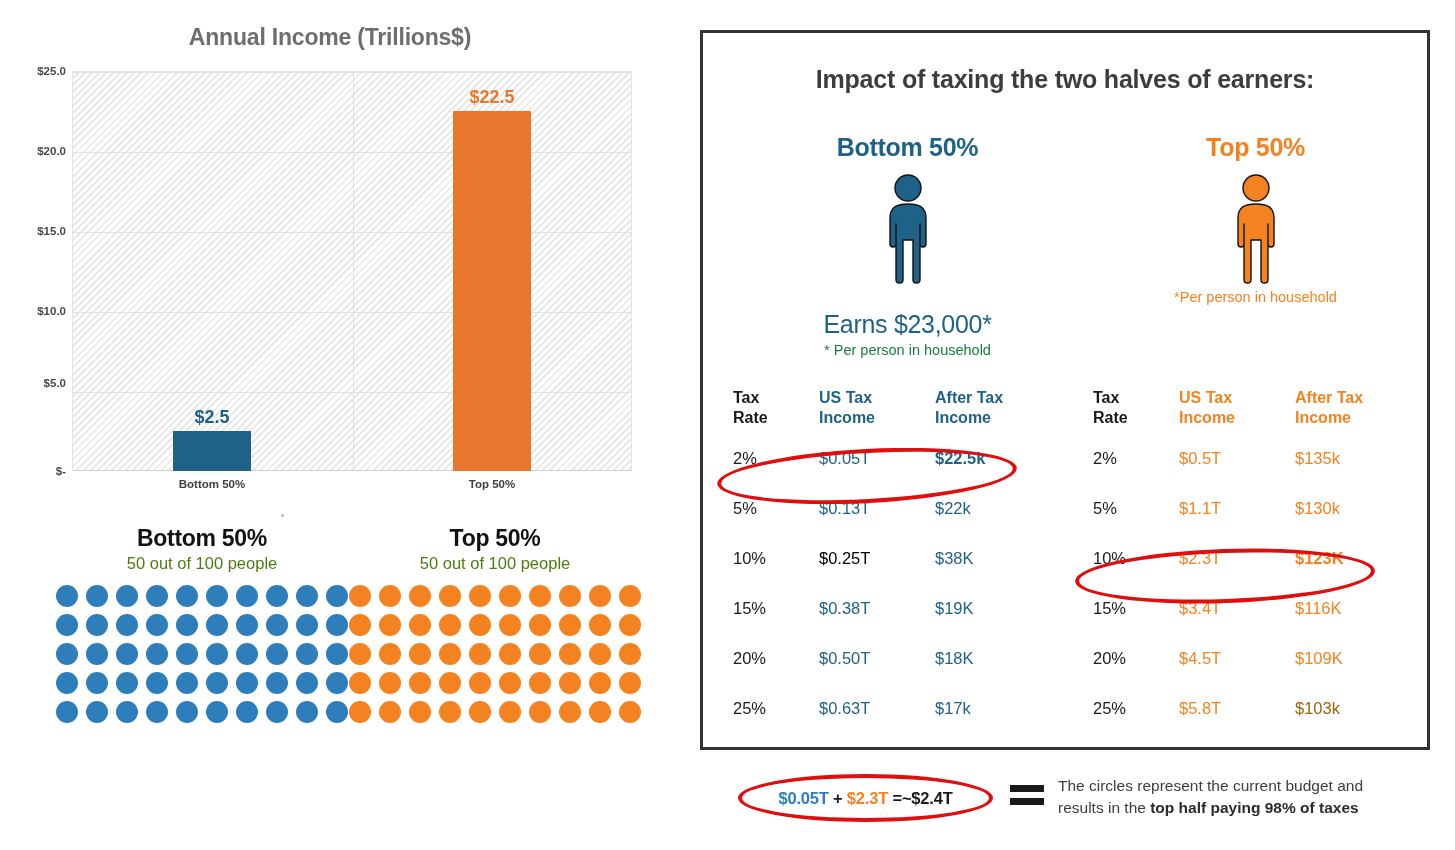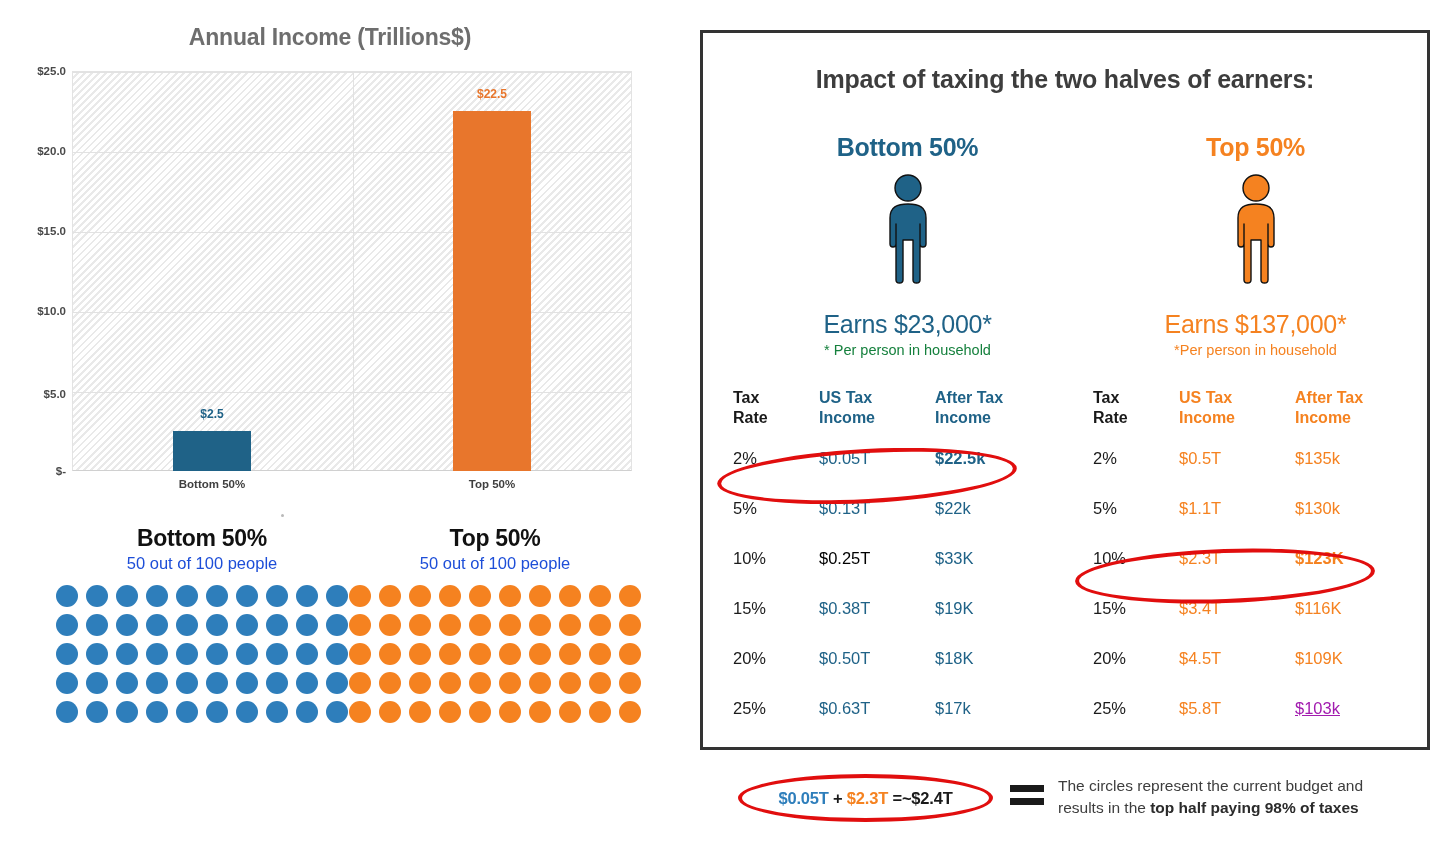--- a/index.html
+++ b/index.html
@@ -34,34 +34,34 @@
   .ytick {
     position: absolute; right: 0; width: 62px; text-align: right;
     font-size: 11.5px; font-weight: bold; color: #4a4a4a;
     transform: translateY(-50%);
   }
   #ylabels { position: absolute; left: 0; top: 71px; width: 66px; height: 400px; }
 
   .bar { position: absolute; bottom: 0; }
   .bar-value {
     position: absolute; width: 120px; text-align: center;
-    font-size: 12px; font-weight: bold;
+    font-size: 18px; font-weight: bold;
   }
   .xcat {
     position: absolute; top: 478px; width: 200px; text-align: center;
     font-size: 11.5px; font-weight: bold; color: #3f3f3f;
   }
   #stray-dot { position: absolute; left: 281px; top: 514px; width: 3px; height: 3px;
     background: #b9b9b9; border-radius: 50%; }
 
   
   #people-panel { position: absolute; left: 0; top: 525px; width: 680px; height: 230px; }
   .pgroup { position: absolute; top: 0; width: 300px; }
   .pgroup-title { text-align: center; font-size: 23px; font-weight: bold; color: #111; letter-spacing: -0.3px; }
-  .pgroup-sub { text-align: center; font-size: 16.5px; color: #1d4ed8; margin-top: 2px; }
+  .pgroup-sub { text-align: center; font-size: 16.5px; color: #4d7c0f; margin-top: 2px; }
   .dotgrid { margin-top: 12px; display: grid; grid-template-columns: repeat(10, 1fr); row-gap: 7px; justify-items: center; }
   .dot { width: 22px; height: 22px; border-radius: 50%; }
 
   
   #impact-panel {
     position: absolute; left: 700px; top: 30px; width: 730px; height: 720px;
     border: 3px solid #333333; background: #fff;
   }
   #impact-title {
     position: absolute; left: 0; top: 32px; width: 100%;
@@ -116,21 +116,21 @@
 <div id="root">
 
   <div id="chart-panel">
     <div id="chart-title">Annual Income (Trillions$)</div>
 
     <div id="ylabels">
         <div class="ytick" style="top: 0px;">$25.0</div>
         <div class="ytick" style="top: 80px;">$20.0</div>
         <div class="ytick" style="top: 160px;">$15.0</div>
         <div class="ytick" style="top: 240px;">$10.0</div>
-        <div class="ytick" style="top: 323px;">$5.0</div>
+        <div class="ytick" style="top: 312px;">$5.0</div>
         <div class="ytick" style="top: 400px;">$-</div>
       </div>
 
     <div id="plot-area">
         <div class="gridline" style="top: 0px;"></div>
         <div class="gridline" style="top: 80px;"></div>
         <div class="gridline" style="top: 160px;"></div>
         <div class="gridline" style="top: 240px;"></div>
         <div class="gridline" style="top: 320px;"></div>
         <div class="vgridline" style="left: 280px;"></div>
@@ -285,21 +285,20 @@
     </div>
 
     <div class="half-col" id="half-col-1" style="left:370px;">
       <div class="half-head" style="color: rgb(245, 130, 32);">Top 50%</div>
       <div class="person-wrap">
           <svg width="62" height="112" viewBox="0 0 62 112">
             <circle cx="31" cy="14" r="13" fill="#F58220" stroke="#111" stroke-width="1.4"></circle>
             <path d="M13 44 C13 33 20 30 31 30 C42 30 49 33 49 44 L49 70 C49 74 43 74 43 70 L43 50 L43 106 C43 110 36 110 36 106 L36 66 L26 66 L26 106 C26 110 19 110 19 106 L19 50 L19 70 C19 74 13 74 13 70 Z" fill="#F58220" stroke="#111" stroke-width="1.4" stroke-linejoin="round"></path>
           </svg>
         </div>
-      <div class="earns" style="color: rgb(245, 130, 32);">Earns $137,000*</div>
       <div class="perperson" style="color: rgb(245, 130, 32);">*Per person in household</div>
     </div>
 
     <table class="tax-table" id="tax-table-0" style="left:30px;">
         <thead>
           <tr>
             <th class="th-rate">
               <div>Tax</div>
               <div>Rate</div>
             </th>
@@ -320,21 +319,21 @@
             <td style="color: rgb(31, 98, 135); font-weight: bold;">$22.5k</td>
           </tr>
           <tr>
             <td class="td-rate">5%</td>
             <td class="col-mid" style="color: rgb(31, 98, 135);">$0.13T</td>
             <td style="color: rgb(31, 98, 135);">$22k</td>
           </tr>
           <tr>
             <td class="td-rate">10%</td>
             <td class="col-mid" style="color: #000000;">$0.25T</td>
-            <td style="color: rgb(31, 98, 135);">$33K</td>
+            <td style="color: rgb(31, 98, 135);">$38K</td>
           </tr>
           <tr>
             <td class="td-rate">15%</td>
             <td class="col-mid" style="color: rgb(31, 98, 135);">$0.38T</td>
             <td style="color: rgb(31, 98, 135);">$19K</td>
           </tr>
           <tr>
             <td class="td-rate">20%</td>
             <td class="col-mid" style="color: rgb(31, 98, 135);">$0.50T</td>
             <td style="color: rgb(31, 98, 135);">$18K</td>
@@ -385,21 +384,21 @@
             <td style="color: rgb(245, 130, 32);">$116K</td>
           </tr>
           <tr>
             <td class="td-rate">20%</td>
             <td class="col-mid" style="color: rgb(245, 130, 32);">$4.5T</td>
             <td style="color: rgb(245, 130, 32);">$109K</td>
           </tr>
           <tr>
             <td class="td-rate">25%</td>
             <td class="col-mid" style="color: rgb(245, 130, 32);">$5.8T</td>
-            <td style="color: #a21caf; text-decoration: underline;">$103k</td>
+            <td style="color: #a16207;">$103k</td>
           </tr>
         </tbody>
       </table>
 
     <div class="ellipse" id="ellipse-0" style="left: 14px; top: 416px; width: 300px; height: 54px; transform: rotate(-3deg);"></div>
     <div class="ellipse" id="ellipse-1" style="left: 372px; top: 516px; width: 300px; height: 54px; transform: rotate(-2deg);"></div>
   </div>
 
   <div id="footer">
     <div id="eq-ellipse"></div>

